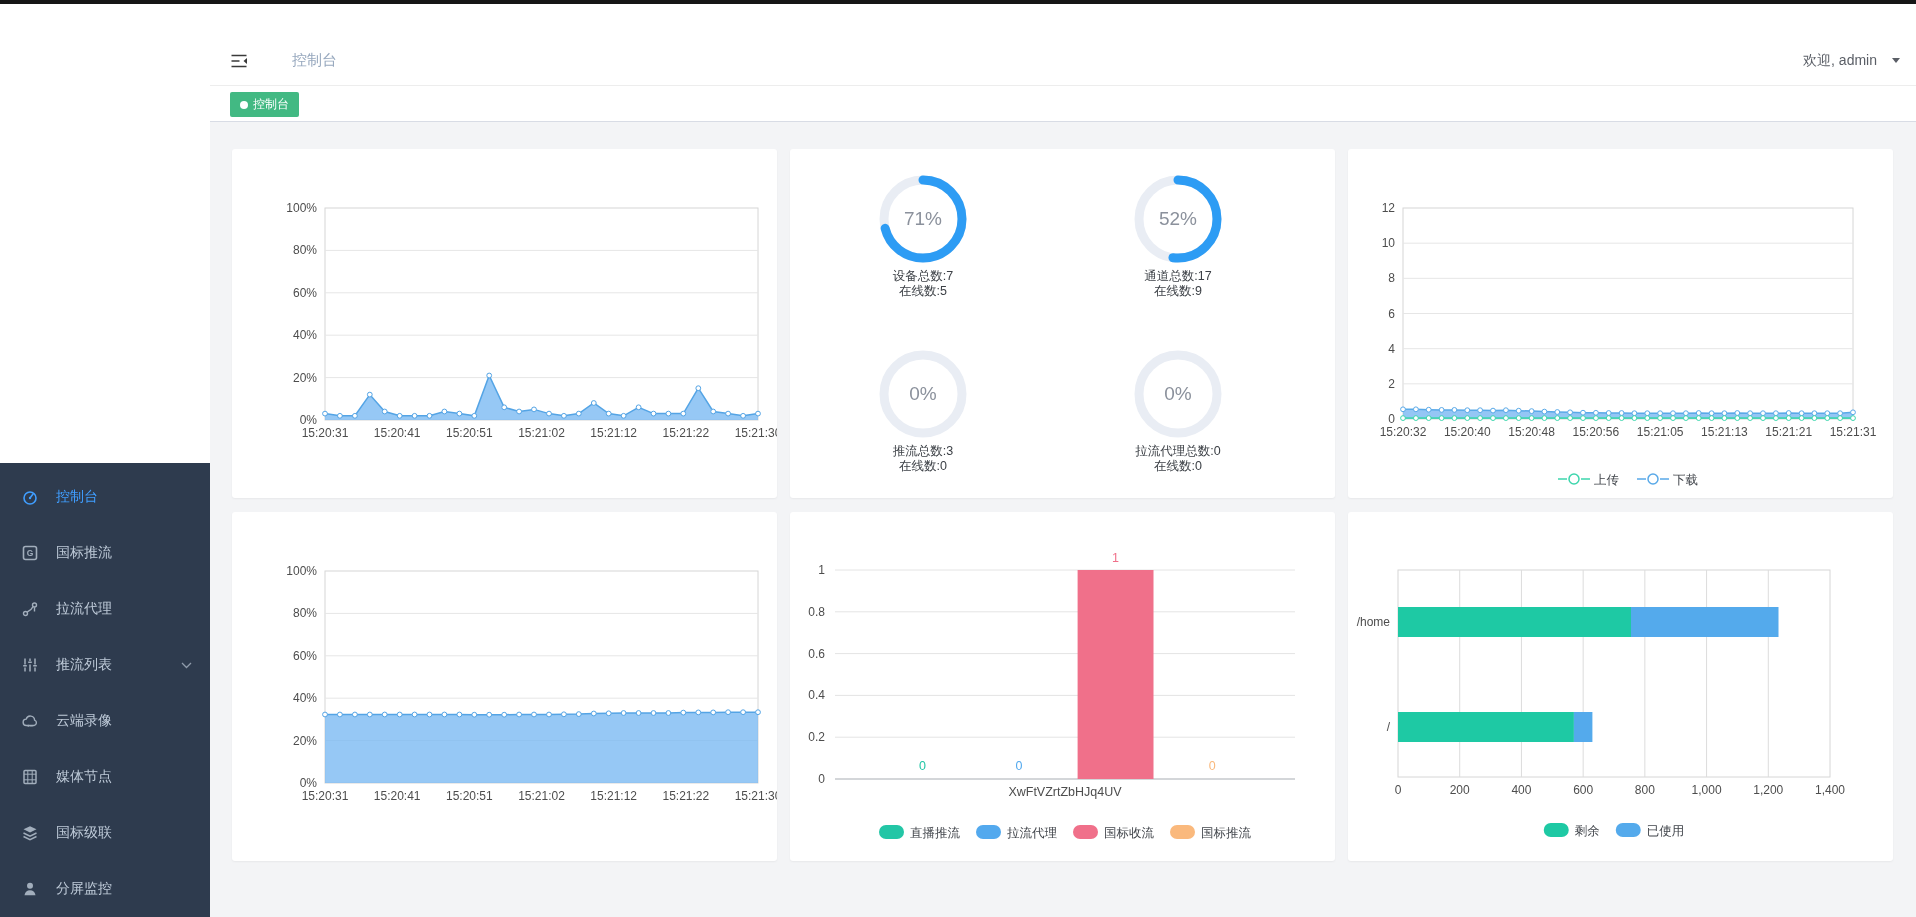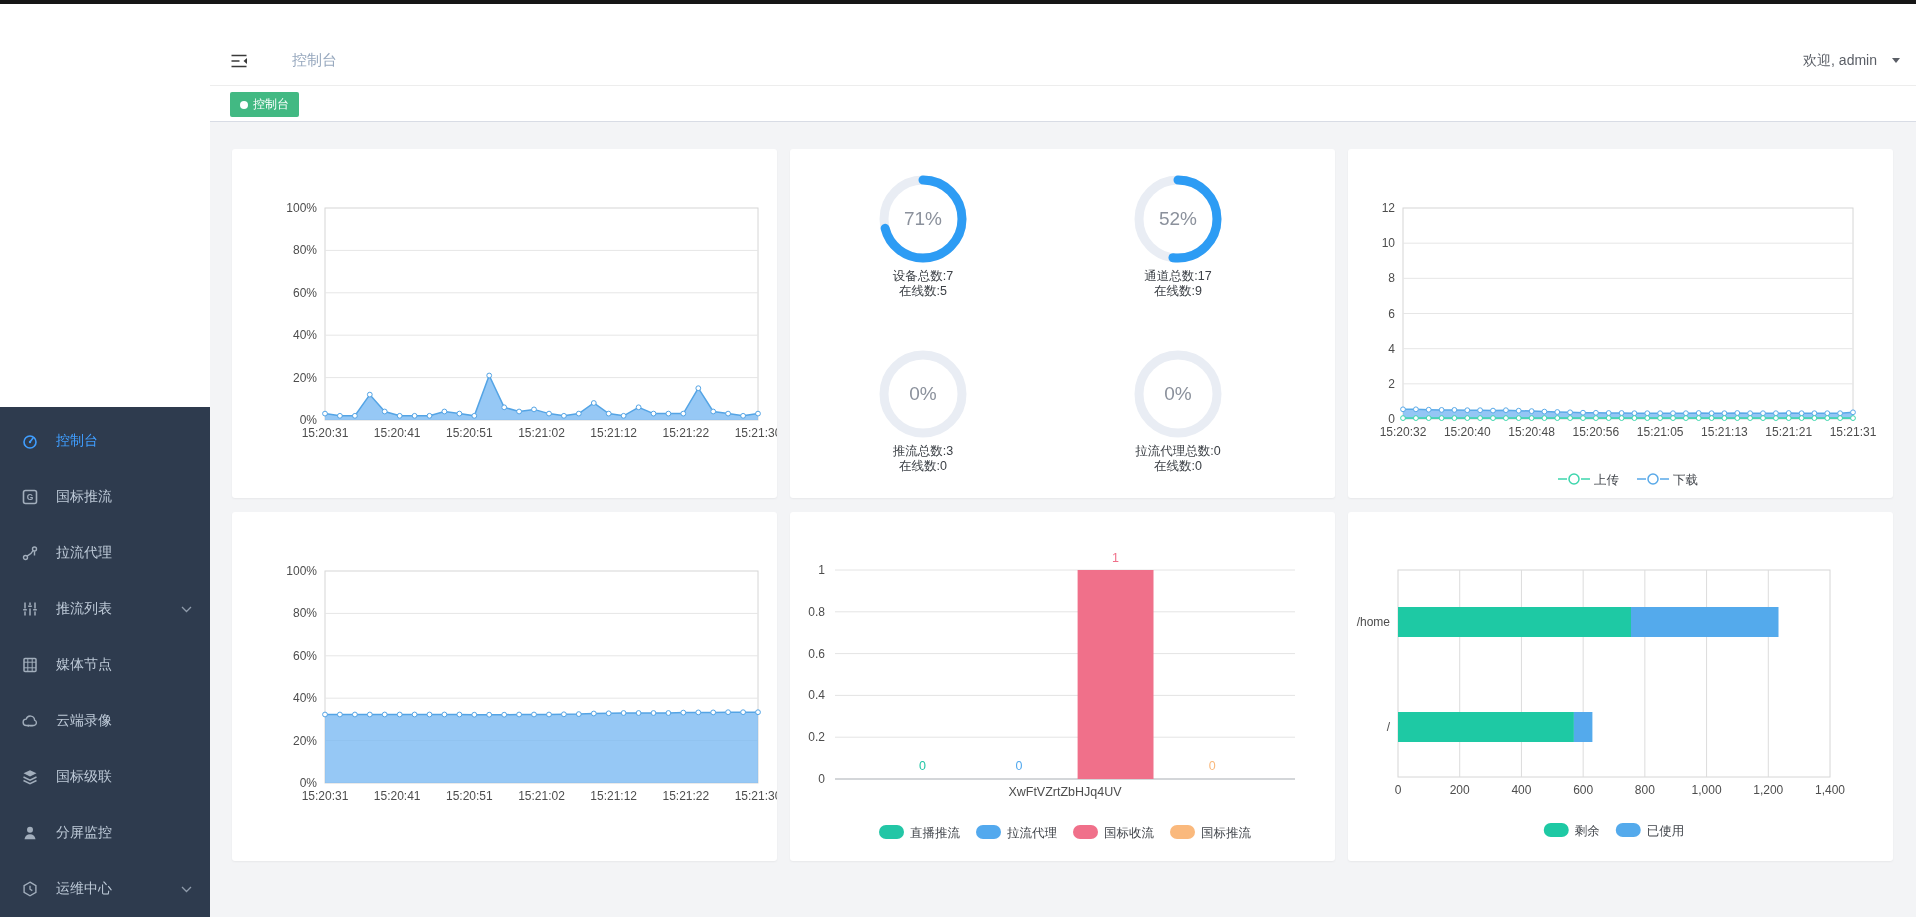--- a/index.html
+++ b/index.html
@@ -79,67 +79,53 @@
         <span>推流列表</span>
         <span class="chev">
           <svg width="11" height="7" viewBox="0 0 11 7">
             <path d="M1 1l4.5 4.5L10 1" fill="none" stroke="currentColor" stroke-width="1.3"></path>
           </svg>
         </span>
       </div>
       <div class="sb-item">
         <span class="ic">
           <svg width="16" height="16" viewBox="0 0 16 16">
-            <rect x="2" y="1.5" width="12" height="13" rx="1" fill="none" stroke="currentColor" stroke-width="1.5"></rect>
-            <path d="M5.8 1.5v13M10.2 1.5v13M2 5.2h12M2 10.8h12" stroke="currentColor" stroke-width="1"></path>
-          </svg>
-        </span>
-        <span>媒体节点</span>
-      </div>
-      <div class="sb-item">
-        <span class="ic">
-          <svg width="16" height="16" viewBox="0 0 16 16">
             <path d="M4.5 12.5a3.2 3.2 0 0 1-.3-6.4 4.3 4.3 0 0 1 8.4 1 2.8 2.8 0 0 1-.6 5.4z" fill="none" stroke="currentColor" stroke-width="1.4"></path>
             <circle cx="6.3" cy="12.8" r="1" fill="currentColor"></circle>
             <path d="M7.6 12.8h3.2" stroke="currentColor" stroke-width="1.2"></path>
           </svg>
         </span>
         <span>云端录像</span>
       </div>
       <div class="sb-item">
         <span class="ic">
           <svg width="16" height="16" viewBox="0 0 16 16">
+            <rect x="2" y="1.5" width="12" height="13" rx="1" fill="none" stroke="currentColor" stroke-width="1.5"></rect>
+            <path d="M5.8 1.5v13M10.2 1.5v13M2 5.2h12M2 10.8h12" stroke="currentColor" stroke-width="1"></path>
+          </svg>
+        </span>
+        <span>媒体节点</span>
+      </div>
+      <div class="sb-item">
+        <span class="ic">
+          <svg width="16" height="16" viewBox="0 0 16 16">
             <path d="M8 1.2l6.5 3.1L8 7.4 1.5 4.3z" fill="currentColor"></path>
             <path d="M1.5 8L8 11.1 14.5 8M1.5 11.5L8 14.6l6.5-3.1" stroke="currentColor" stroke-width="1.4" fill="none"></path>
           </svg>
         </span>
         <span>国标级联</span>
       </div>
       <div class="sb-item">
         <span class="ic">
           <svg width="16" height="16" viewBox="0 0 16 16">
             <circle cx="8" cy="4.8" r="3" fill="currentColor"></circle>
             <path d="M2.5 14.2c.5-3.3 2.7-4.9 5.5-4.9s5 1.6 5.5 4.9z" fill="currentColor"></path>
           </svg>
         </span>
         <span>分屏监控</span>
-      </div>
-      <div class="sb-item">
-        <span class="ic">
-          <svg width="16" height="16" viewBox="0 0 16 16">
-            <path d="M8 1.2l5.9 3.4v6.8L8 14.8l-5.9-3.4V4.6z" fill="none" stroke="currentColor" stroke-width="1.4"></path>
-            <path d="M8 4.8v3.4l2.3 1.4" stroke="currentColor" stroke-width="1.3" fill="none"></path>
-          </svg>
-        </span>
-        <span>运维中心</span>
-        <span class="chev">
-          <svg width="11" height="7" viewBox="0 0 11 7">
-            <path d="M1 1l4.5 4.5L10 1" fill="none" stroke="currentColor" stroke-width="1.3"></path>
-          </svg>
-        </span>
       </div>
     </aside>
 
   <div class="main">
     <header class="navbar">
       <span class="collapse">
         <svg width="18" height="16" viewBox="0 0 18 16">
           <path d="M1.5 2.5h15M1.5 8h8M1.5 13.5h15" stroke="#3a3a3a" stroke-width="1.7"></path>
           <path d="M17 5v6L13.5 8z" fill="#3a3a3a"></path>
         </svg>

